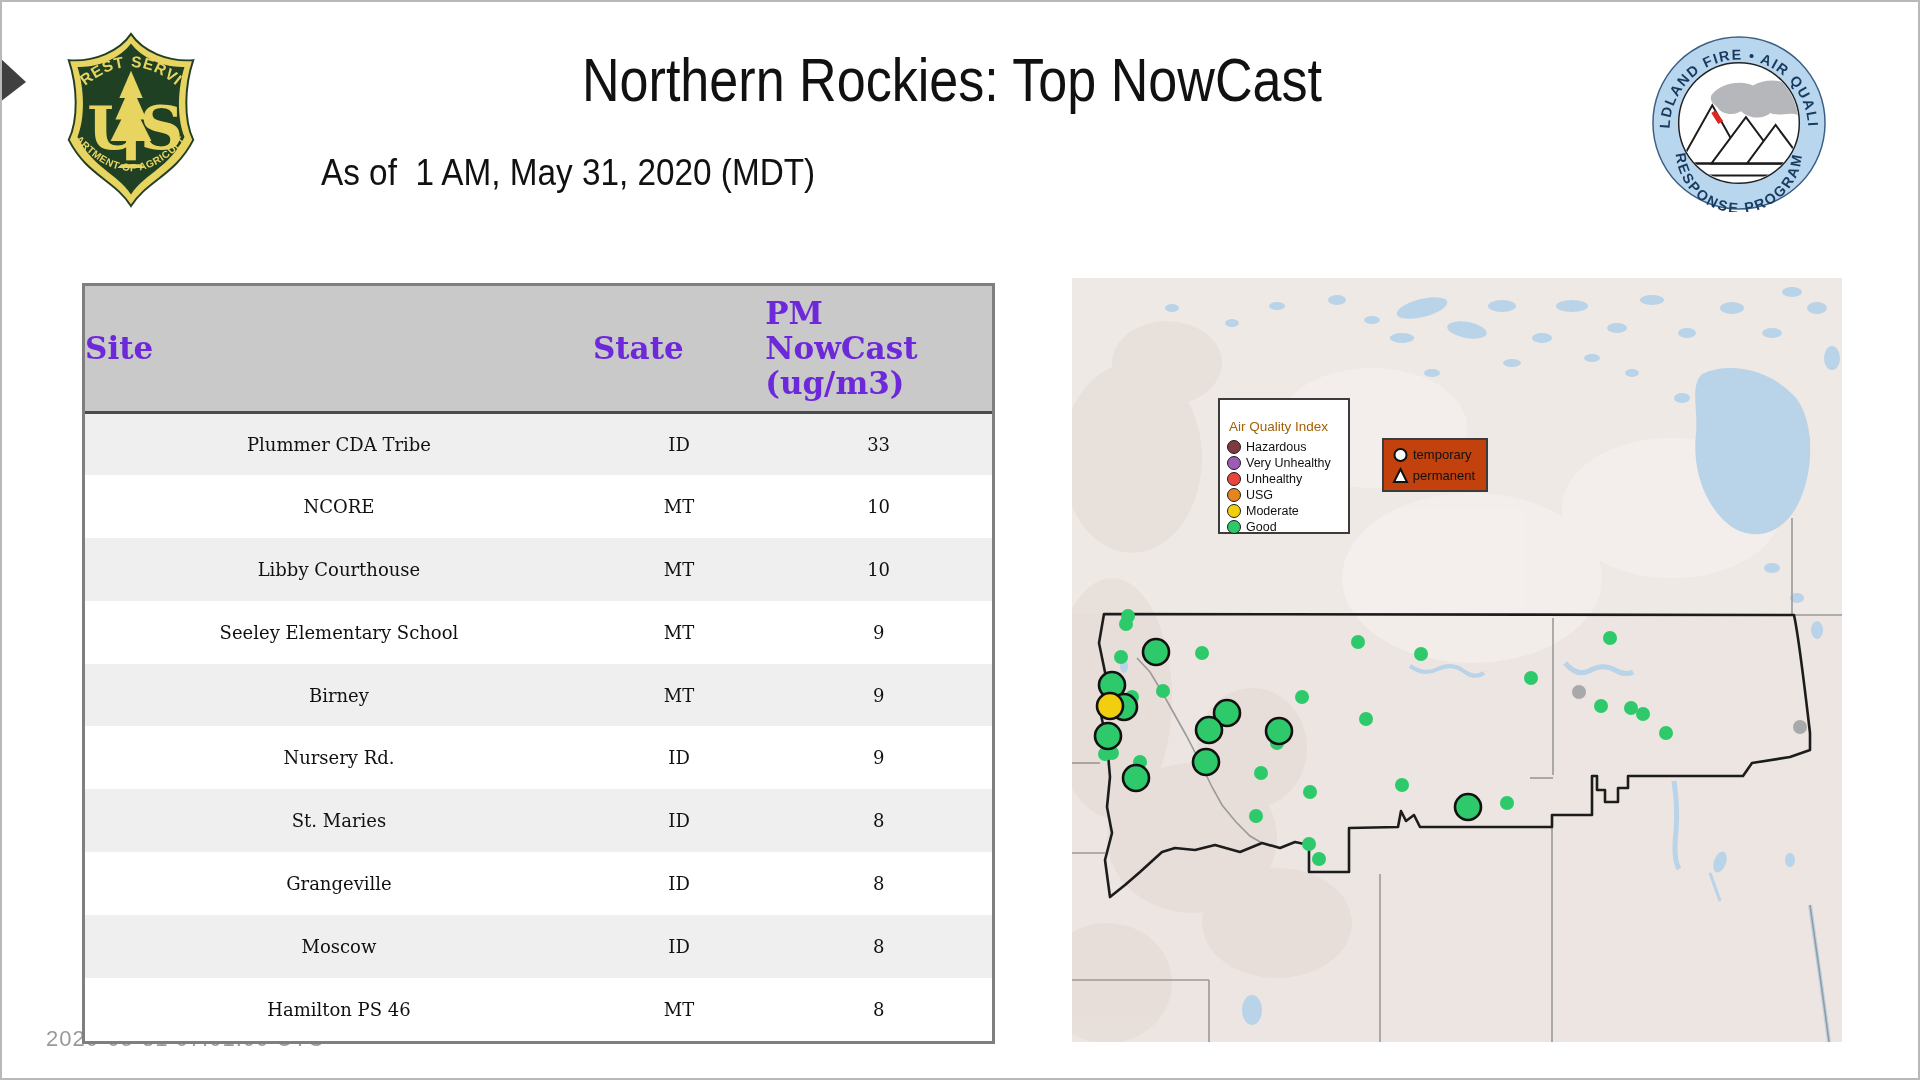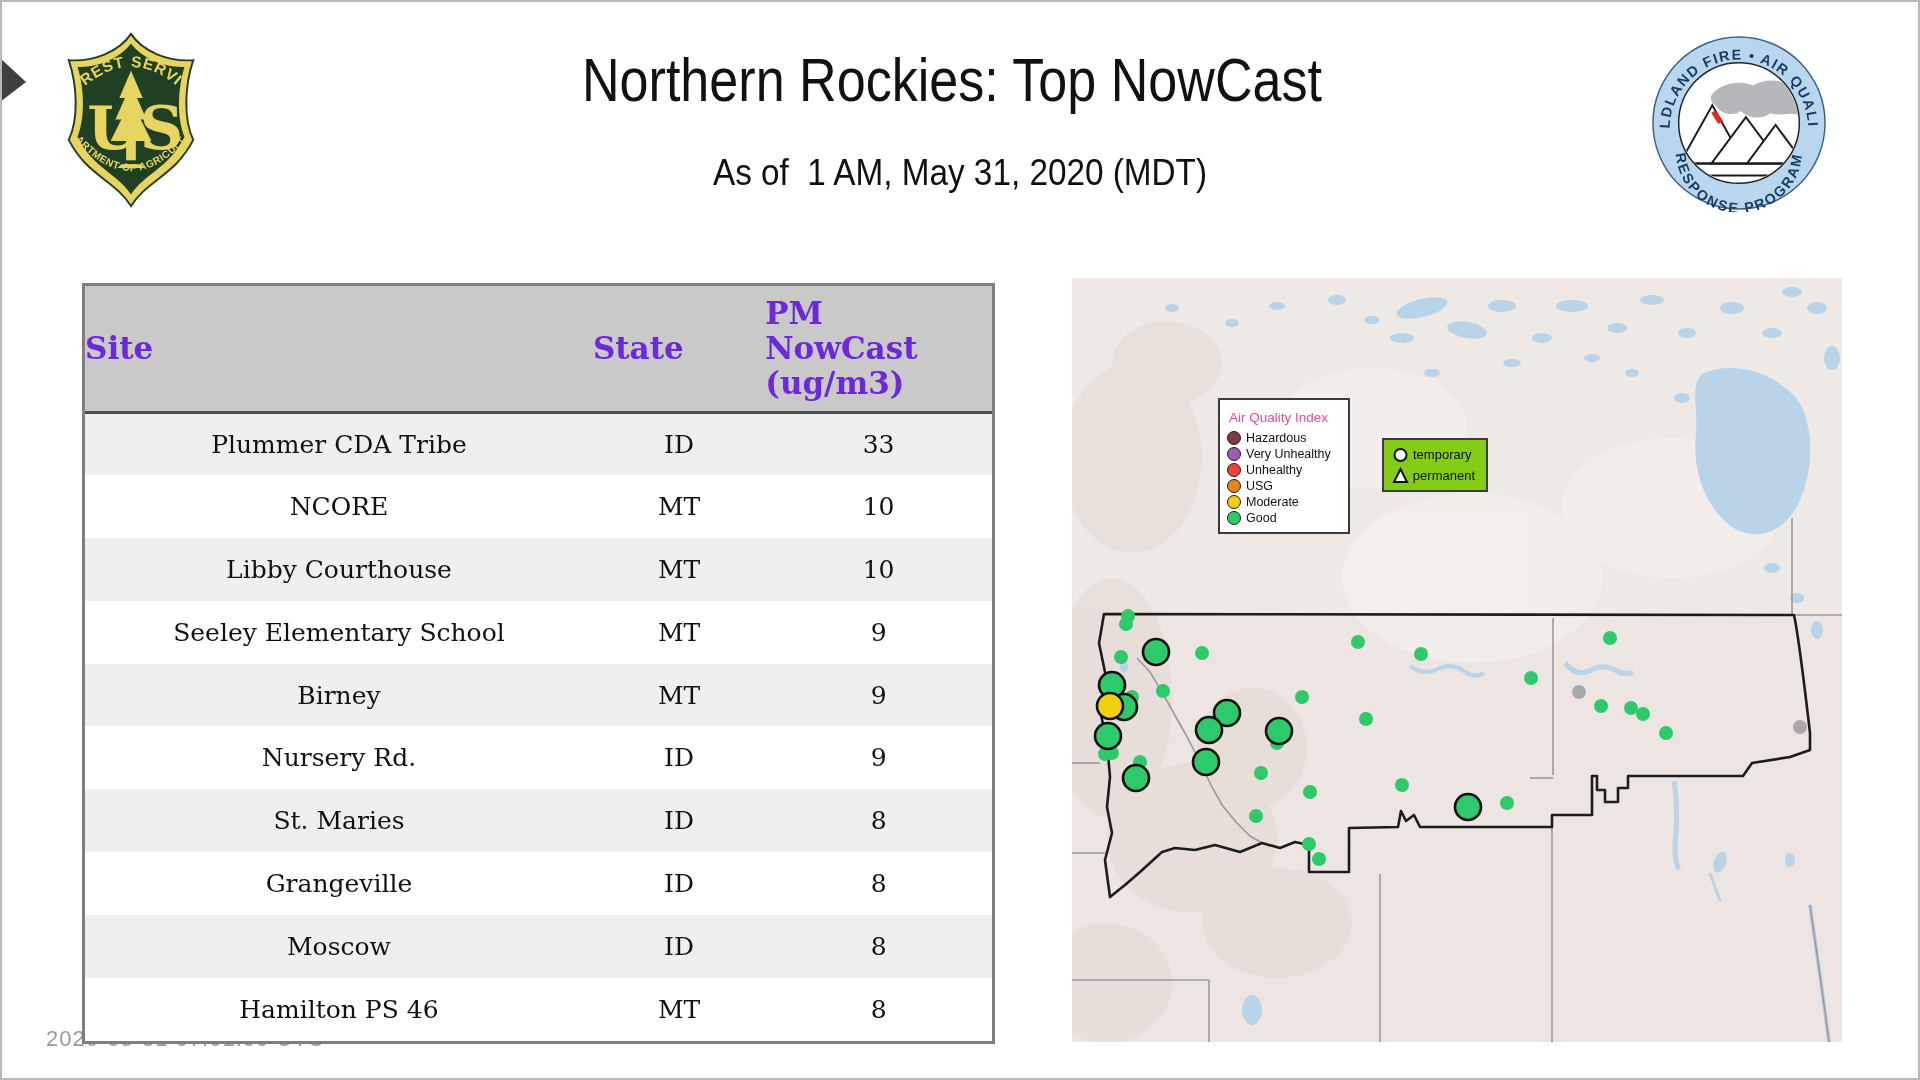--- a/index.html
+++ b/index.html
@@ -6,55 +6,55 @@
   body{
     width:1920px;height:1080px;position:relative;background:#ffffff;
     font-family:"Liberation Sans",sans-serif;overflow:hidden;
   }
   .frame{position:absolute;inset:0;border:2px solid #b9b9b9;pointer-events:none;z-index:50;}
   .corner-wedge{position:absolute;left:0;top:58px;z-index:40;}
 
   
   .title-wrap{position:absolute;left:242px;top:44px;width:1420px;text-align:center;z-index:5;}
   .title{font-size:62px;color:#111;transform:scaleX(.84);transform-origin:center;white-space:pre;}
-  .subtitle-wrap{position:absolute;left:250px;top:152px;width:1420px;text-align:center;z-index:5;}
+  .subtitle-wrap{position:absolute;left:250px;top:152px;width:1420px;text-align:left;z-index:5;}
   .subtitle{font-size:37px;color:#111;transform:scaleX(.9);transform-origin:center;white-space:pre;}
 
   .fs-logo{position:absolute;left:55px;top:30px;z-index:6;}
   .wf-logo{position:absolute;left:1650px;top:34px;z-index:6;}
 
   
   .watermark{position:absolute;left:46px;top:1026px;font-size:22px;color:#9a9a9a;z-index:1;letter-spacing:1px;}
 
   
   .aq-table-wrap{position:absolute;left:82px;top:283px;width:913px;height:761px;z-index:2;background:#fff;
     border:3px solid #7f7f7f;box-sizing:border-box;}
   table.aq{width:100%;height:100%;border-collapse:collapse;table-layout:fixed;
     font-family:"DejaVu Serif","Liberation Serif",serif;}
   table.aq thead tr{height:126px;background:#c9c9c9;}
   table.aq thead th{font-size:31px;font-weight:bold;color:#6d28d9;text-align:left;vertical-align:middle;
     border-bottom:3px solid #4a4a4a;padding:0;}
   table.aq thead th .pm-line{display:block;line-height:35px;}
   table.aq tbody tr{height:57.4px;}
   table.aq tbody tr:nth-child(odd){background:#efefef;}
   table.aq tbody tr:nth-child(even){background:#ffffff;}
-  table.aq tbody td{font-size:25px;color:#111;text-align:center;vertical-align:middle;padding:0;}
+  table.aq tbody td{font-size:18px;color:#111;text-align:center;vertical-align:middle;padding:0;}
 
   
   .map-wrap{position:absolute;left:1072px;top:278px;width:770px;height:764px;z-index:3;}
   .map-svg{position:absolute;left:0;top:0;}
 
   .aqi-legend{position:absolute;left:146px;top:120px;width:132px;height:136px;background:#fff;
     border:2px solid #3c3c3c;box-sizing:border-box;padding:5px 0 0 7px;z-index:4;}
-  .aqi-legend .lg-title{font-size:13.5px;color:#ec4899;margin:5px 0 4px 2px;}
+  .aqi-legend .lg-title{font-size:13.5px;color:#a16207;margin:14px 0 4px 2px;}
   .aqi-item{display:flex;align-items:flex-end;height:16px;}
   .aqi-dot{width:12px;height:12px;border-radius:50%;border:1.5px solid #1c1c1c;margin-right:5px;flex:none;}
   .aqi-label{font-size:12.5px;color:#111;white-space:nowrap;}
 
-  .sym-legend{position:absolute;left:310px;top:160px;width:106px;height:54px;background:#84cc16;
+  .sym-legend{position:absolute;left:310px;top:160px;width:106px;height:54px;background:#c2410c;
     border:2px solid #3c3c3c;box-sizing:border-box;padding:4px 11px 0 8px;z-index:4;}
   .sym-row{display:flex;align-items:center;height:21px;}
   .sym-label{font-size:13px;color:#111;margin-left:4px;white-space:nowrap;}
 </style>
 </head>
 <body>
 
 <div class="frame"></div>
 
 <svg class="corner-wedge" width="40" height="50">

